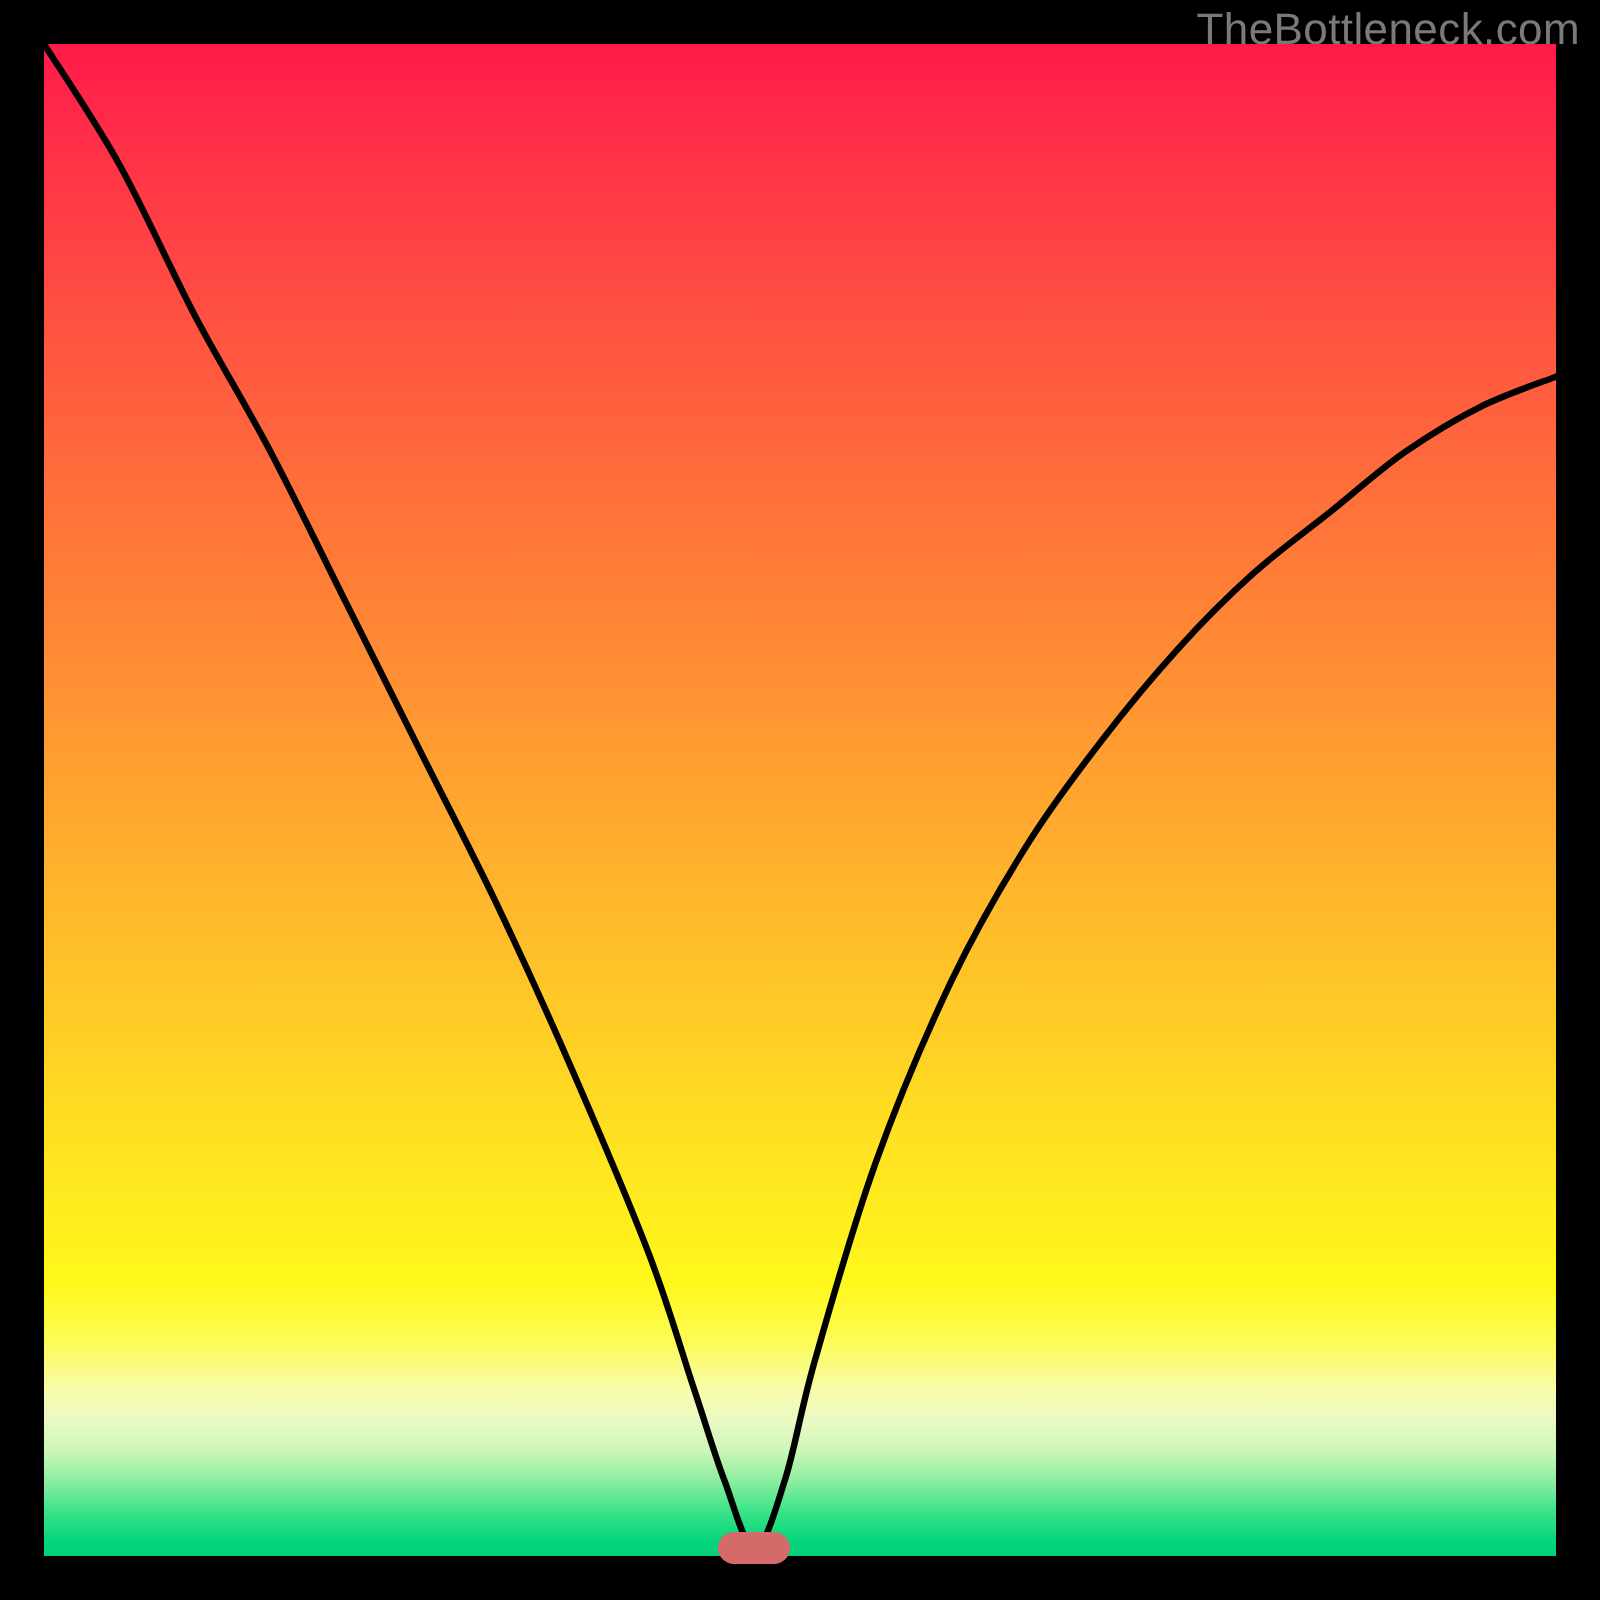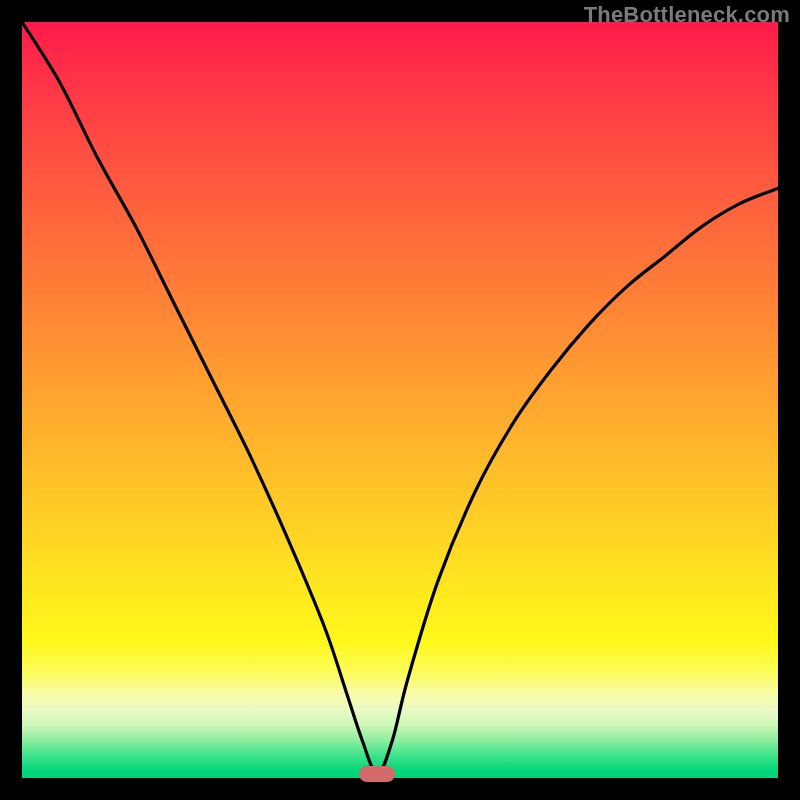--- a/index.html
+++ b/index.html
@@ -57,21 +57,21 @@
     border-radius: 8px;
     transform: translate(-50%, -50%);
     pointer-events: none;
   }
   .watermark {
     position: absolute;
     top: 2px;
     right: 10px;
     color: #7a7a7a;
     font-size: 22px;
-    font-weight: 700;
+    font-weight: 400;
     letter-spacing: 0.2px;
     pointer-events: none;
   }
 </style>
 </head>
 <body>
 
 <div class="frame">
   <div class="watermark">TheBottleneck.com</div>
 

